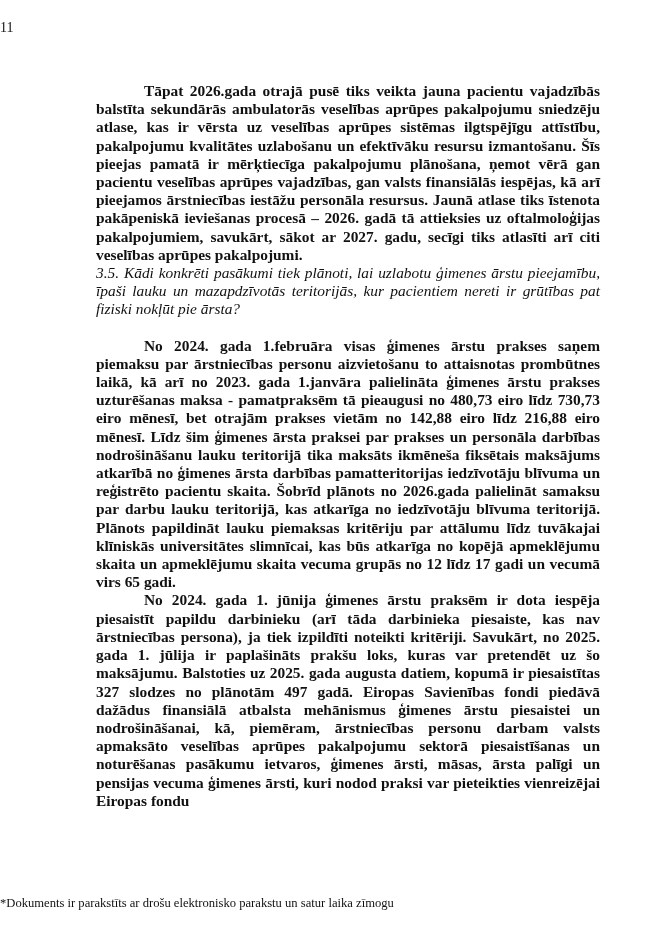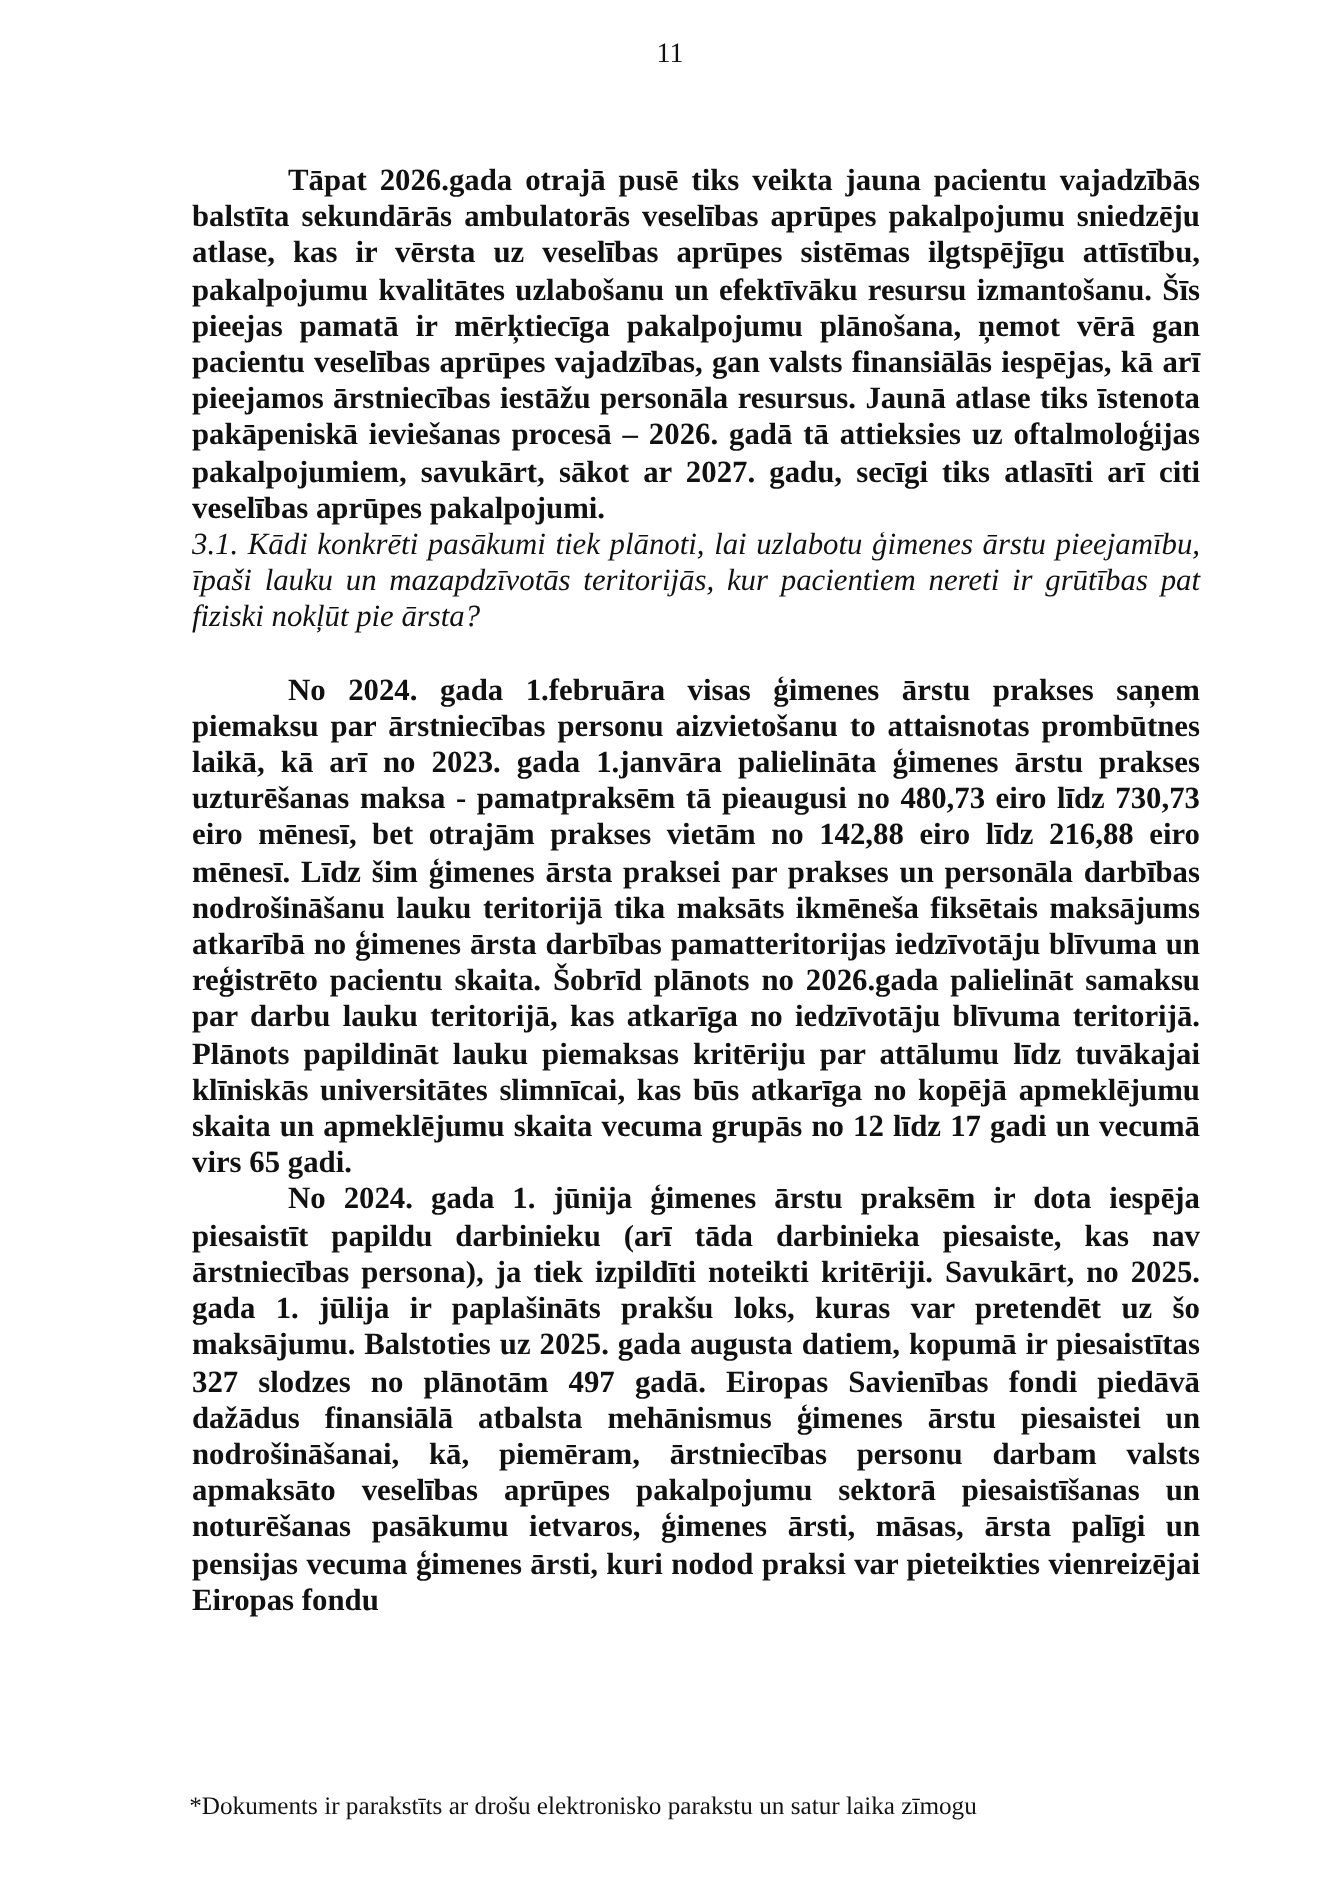--- a/index.html
+++ b/index.html
@@ -1,33 +1,33 @@
 <!DOCTYPE html>
 <html><head>
   <meta charset="utf-8">
   <style>
     html, body { margin: 0; padding: 0; background: #ffffff; }
     body { width: 670px; height: 947px; position: relative; overflow: hidden;
       font-family: "Liberation Serif", "DejaVu Serif", serif; color: #111; }
-    .page-number { position: absolute; top: 20px; left: 0; width: 670px; text-align: center;
+    .page-number { position: absolute; top: 20px; left: 0; width: 670px; text-align: left;
       font-size: 14px; }
     .content { position: absolute; top: 82px; left: 96px; width: 504px;
       font-size: 15.4px; line-height: 18.2px; text-align: justify; }
     .content p { margin: 0; }
     .indent { text-indent: 48px; font-weight: bold; }
     .heading { font-weight: bold; margin-top: 18px !important; margin-bottom: 18px !important; }
     .question { font-style: italic; margin-bottom: 18px !important; }
-    .footer { position: absolute; top: 896px; left: 0; width: 583px; text-align: center;
+    .footer { position: absolute; top: 896px; left: 0; width: 583px; text-align: left;
       font-size: 12.6px; }
   </style>
 </head>
 <body>
 
 <div class="page-number">11</div>
 
 <div class="content">
   <p class="indent">Tāpat 2026.gada otrajā pusē tiks veikta jauna pacientu vajadzībās balstīta sekundārās ambulatorās veselības aprūpes pakalpojumu sniedzēju atlase, kas ir vērsta uz veselības aprūpes sistēmas ilgtspējīgu attīstību, pakalpojumu kvalitātes uzlabošanu un efektīvāku resursu izmantošanu. Šīs pieejas pamatā ir mērķtiecīga pakalpojumu plānošana, ņemot vērā gan pacientu veselības aprūpes vajadzības, gan valsts finansiālās iespējas, kā arī pieejamos ārstniecības iestāžu personāla resursus. Jaunā atlase tiks īstenota pakāpeniskā ieviešanas procesā – 2026. gadā tā attieksies uz oftalmoloģijas pakalpojumiem, savukārt, sākot ar 2027. gadu, secīgi tiks atlasīti arī citi veselības aprūpes pakalpojumi.</p>
-  <p class="question">3.1. Kādi konkrēti pasākumi tiek plānoti, lai uzlabotu ģimenes ārstu pieejamību, īpaši lauku un mazapdzīvotās teritorijās, kur pacientiem nereti ir grūtības pat fiziski nokļūt pie ārsta?</p>
+  <p class="question">3.5. Kādi konkrēti pasākumi tiek plānoti, lai uzlabotu ģimenes ārstu pieejamību, īpaši lauku un mazapdzīvotās teritorijās, kur pacientiem nereti ir grūtības pat fiziski nokļūt pie ārsta?</p>
   <p class="indent">No 2024. gada 1.februāra visas ģimenes ārstu prakses saņem piemaksu par ārstniecības personu aizvietošanu to attaisnotas prombūtnes laikā, kā arī no 2023. gada 1.janvāra palielināta ģimenes ārstu prakses uzturēšanas maksa - pamatpraksēm tā pieaugusi no 480,73 eiro līdz 730,73 eiro mēnesī, bet otrajām prakses vietām no 142,88 eiro līdz 216,88 eiro mēnesī. Līdz šim ģimenes ārsta praksei par prakses un personāla darbības nodrošināšanu lauku teritorijā tika maksāts ikmēneša fiksētais maksājums atkarībā no ģimenes ārsta darbības pamatteritorijas iedzīvotāju blīvuma un reģistrēto pacientu skaita. Šobrīd plānots no 2026.gada palielināt samaksu par darbu lauku teritorijā, kas atkarīga no iedzīvotāju blīvuma teritorijā. Plānots papildināt lauku piemaksas kritēriju par attālumu līdz tuvākajai klīniskās universitātes slimnīcai, kas būs atkarīga no kopējā apmeklējumu skaita un apmeklējumu skaita vecuma grupās no 12 līdz 17 gadi un vecumā virs 65 gadi.</p>
   <p class="indent">No 2024. gada 1. jūnija ģimenes ārstu praksēm ir dota iespēja piesaistīt papildu darbinieku (arī tāda darbinieka piesaiste, kas nav ārstniecības persona), ja tiek izpildīti noteikti kritēriji. Savukārt, no 2025. gada 1. jūlija ir paplašināts prakšu loks, kuras var pretendēt uz šo maksājumu. Balstoties uz 2025. gada augusta datiem, kopumā ir piesaistītas 327 slodzes no plānotām 497 gadā. Eiropas Savienības fondi piedāvā dažādus finansiālā atbalsta mehānismus ģimenes ārstu piesaistei un nodrošināšanai, kā, piemēram, ārstniecības personu darbam valsts apmaksāto veselības aprūpes pakalpojumu sektorā piesaistīšanas un noturēšanas pasākumu ietvaros, ģimenes ārsti, māsas, ārsta palīgi un pensijas vecuma ģimenes ārsti, kuri nodod praksi var pieteikties vienreizējai Eiropas fondu</p>
 </div>
 
 <div class="footer">*Dokuments ir parakstīts ar drošu elektronisko parakstu un satur laika zīmogu</div>
 
 </body></html>

